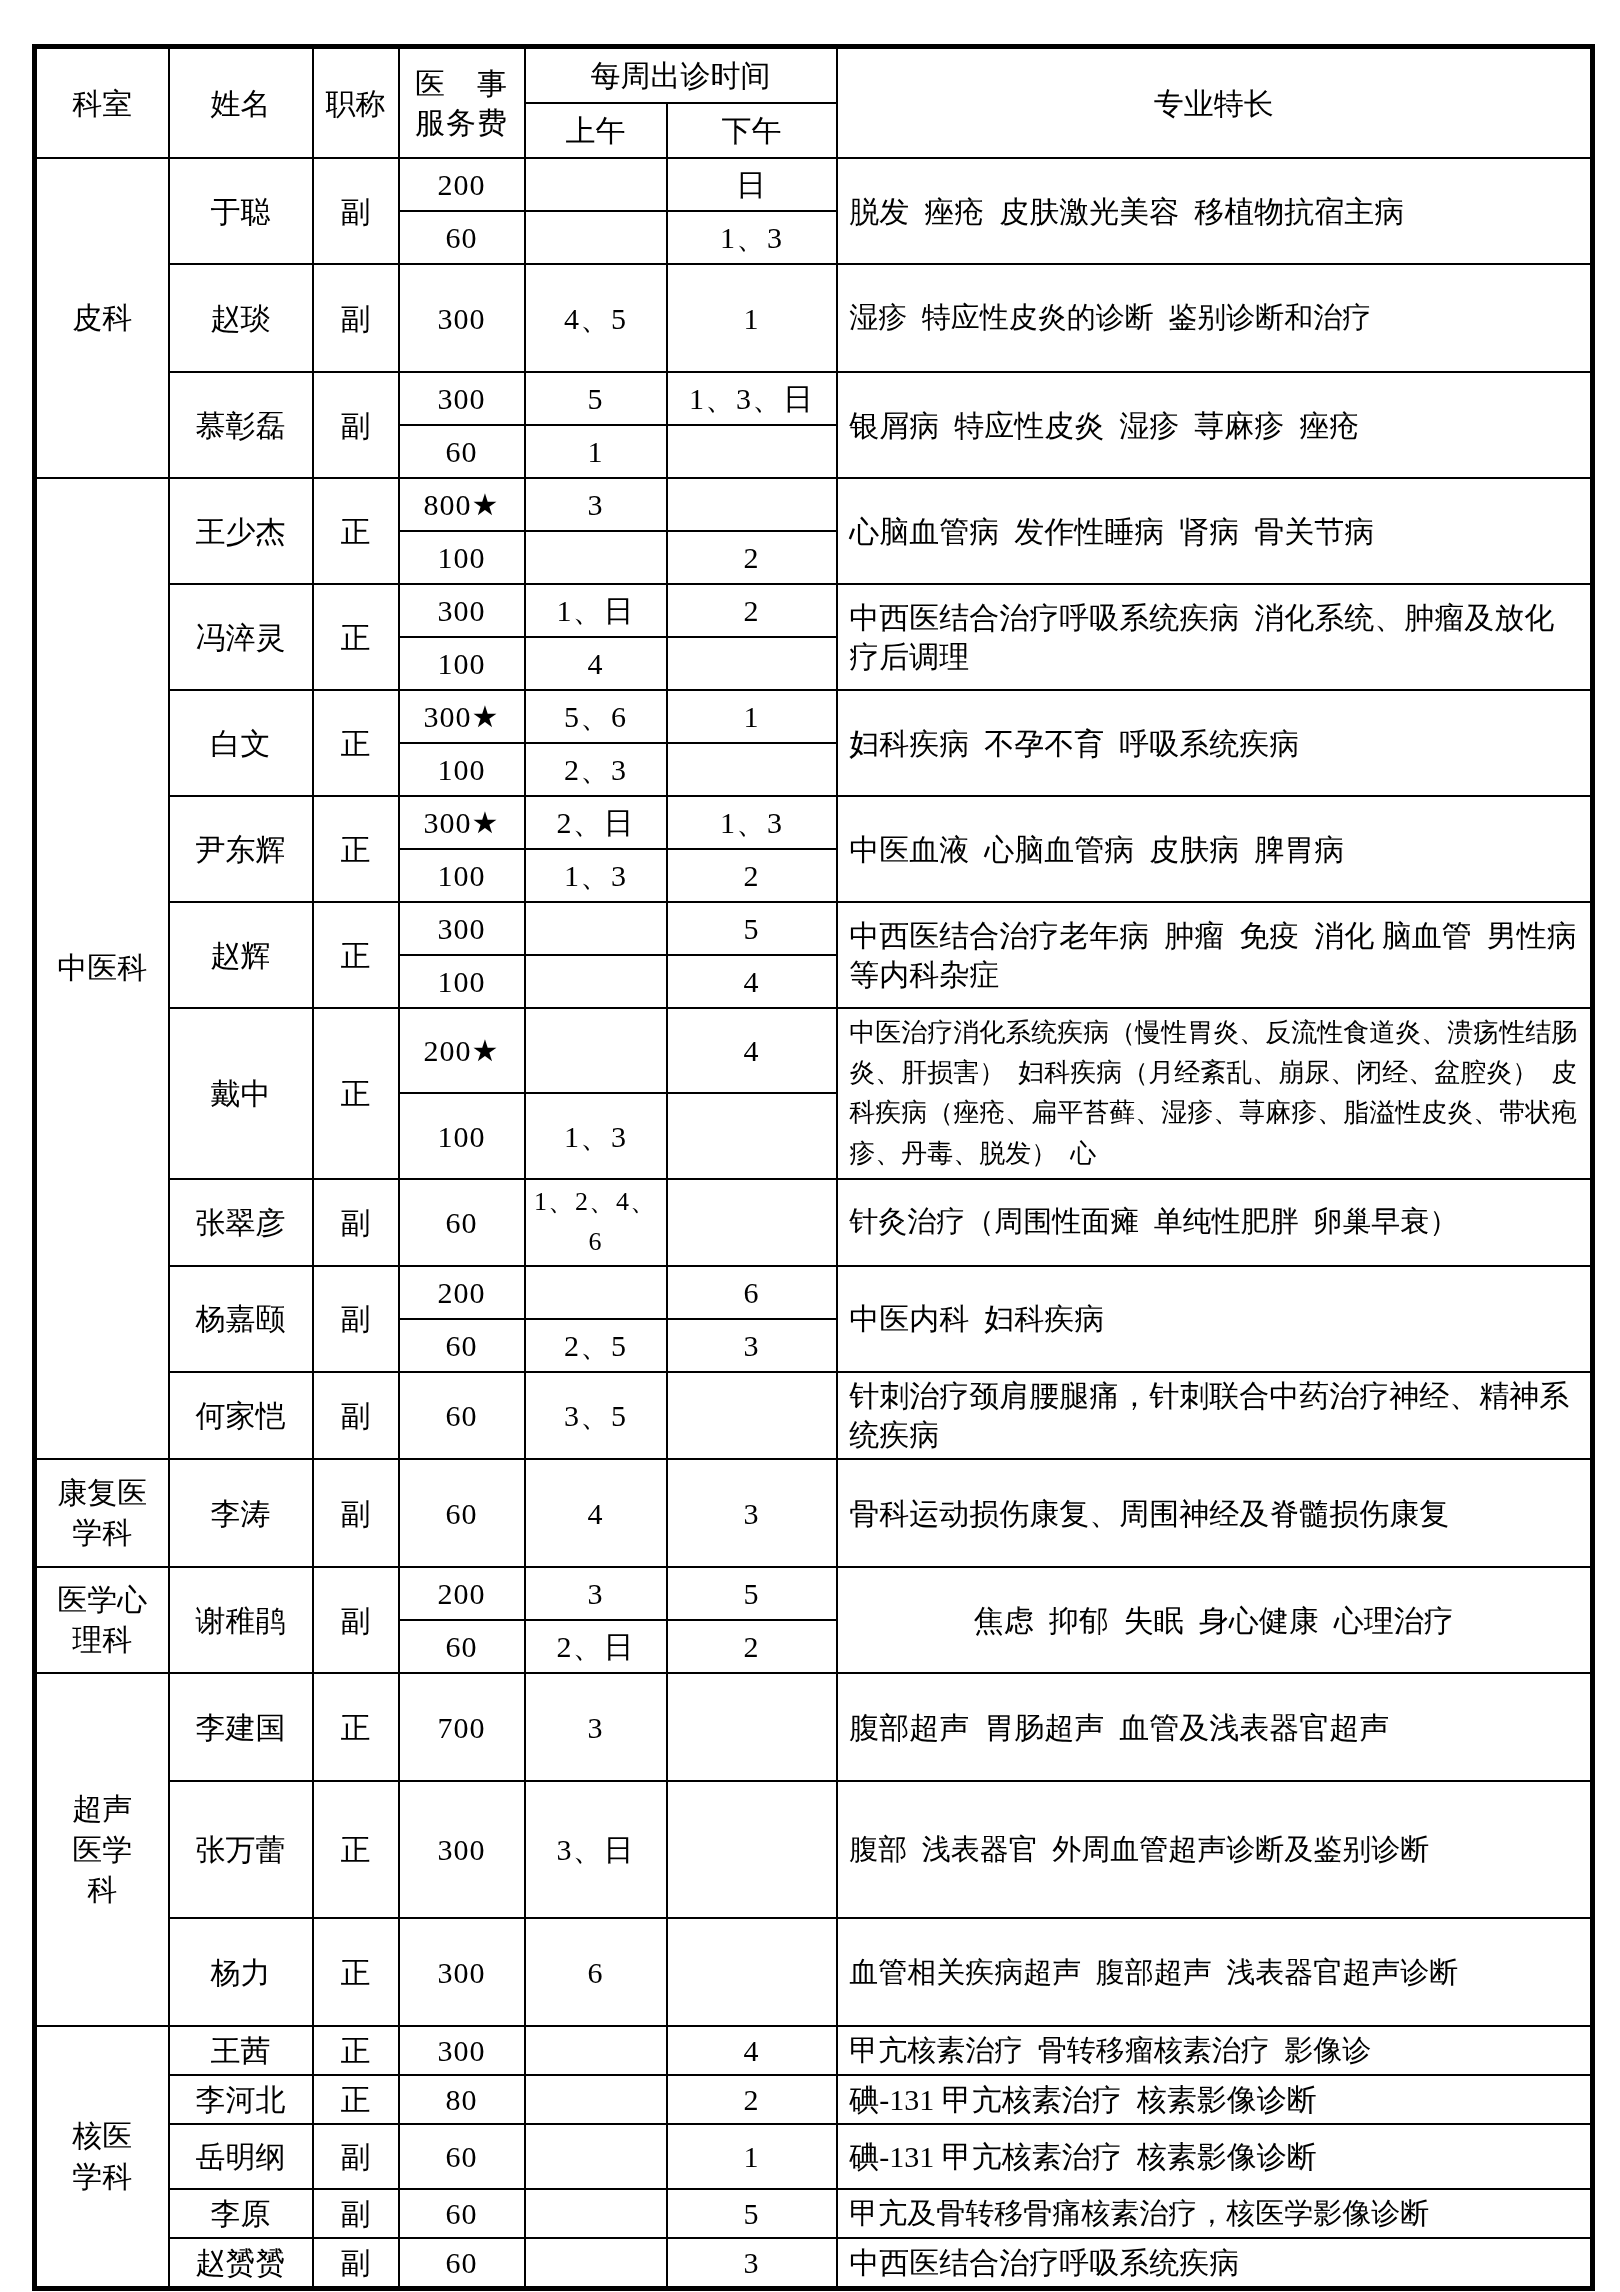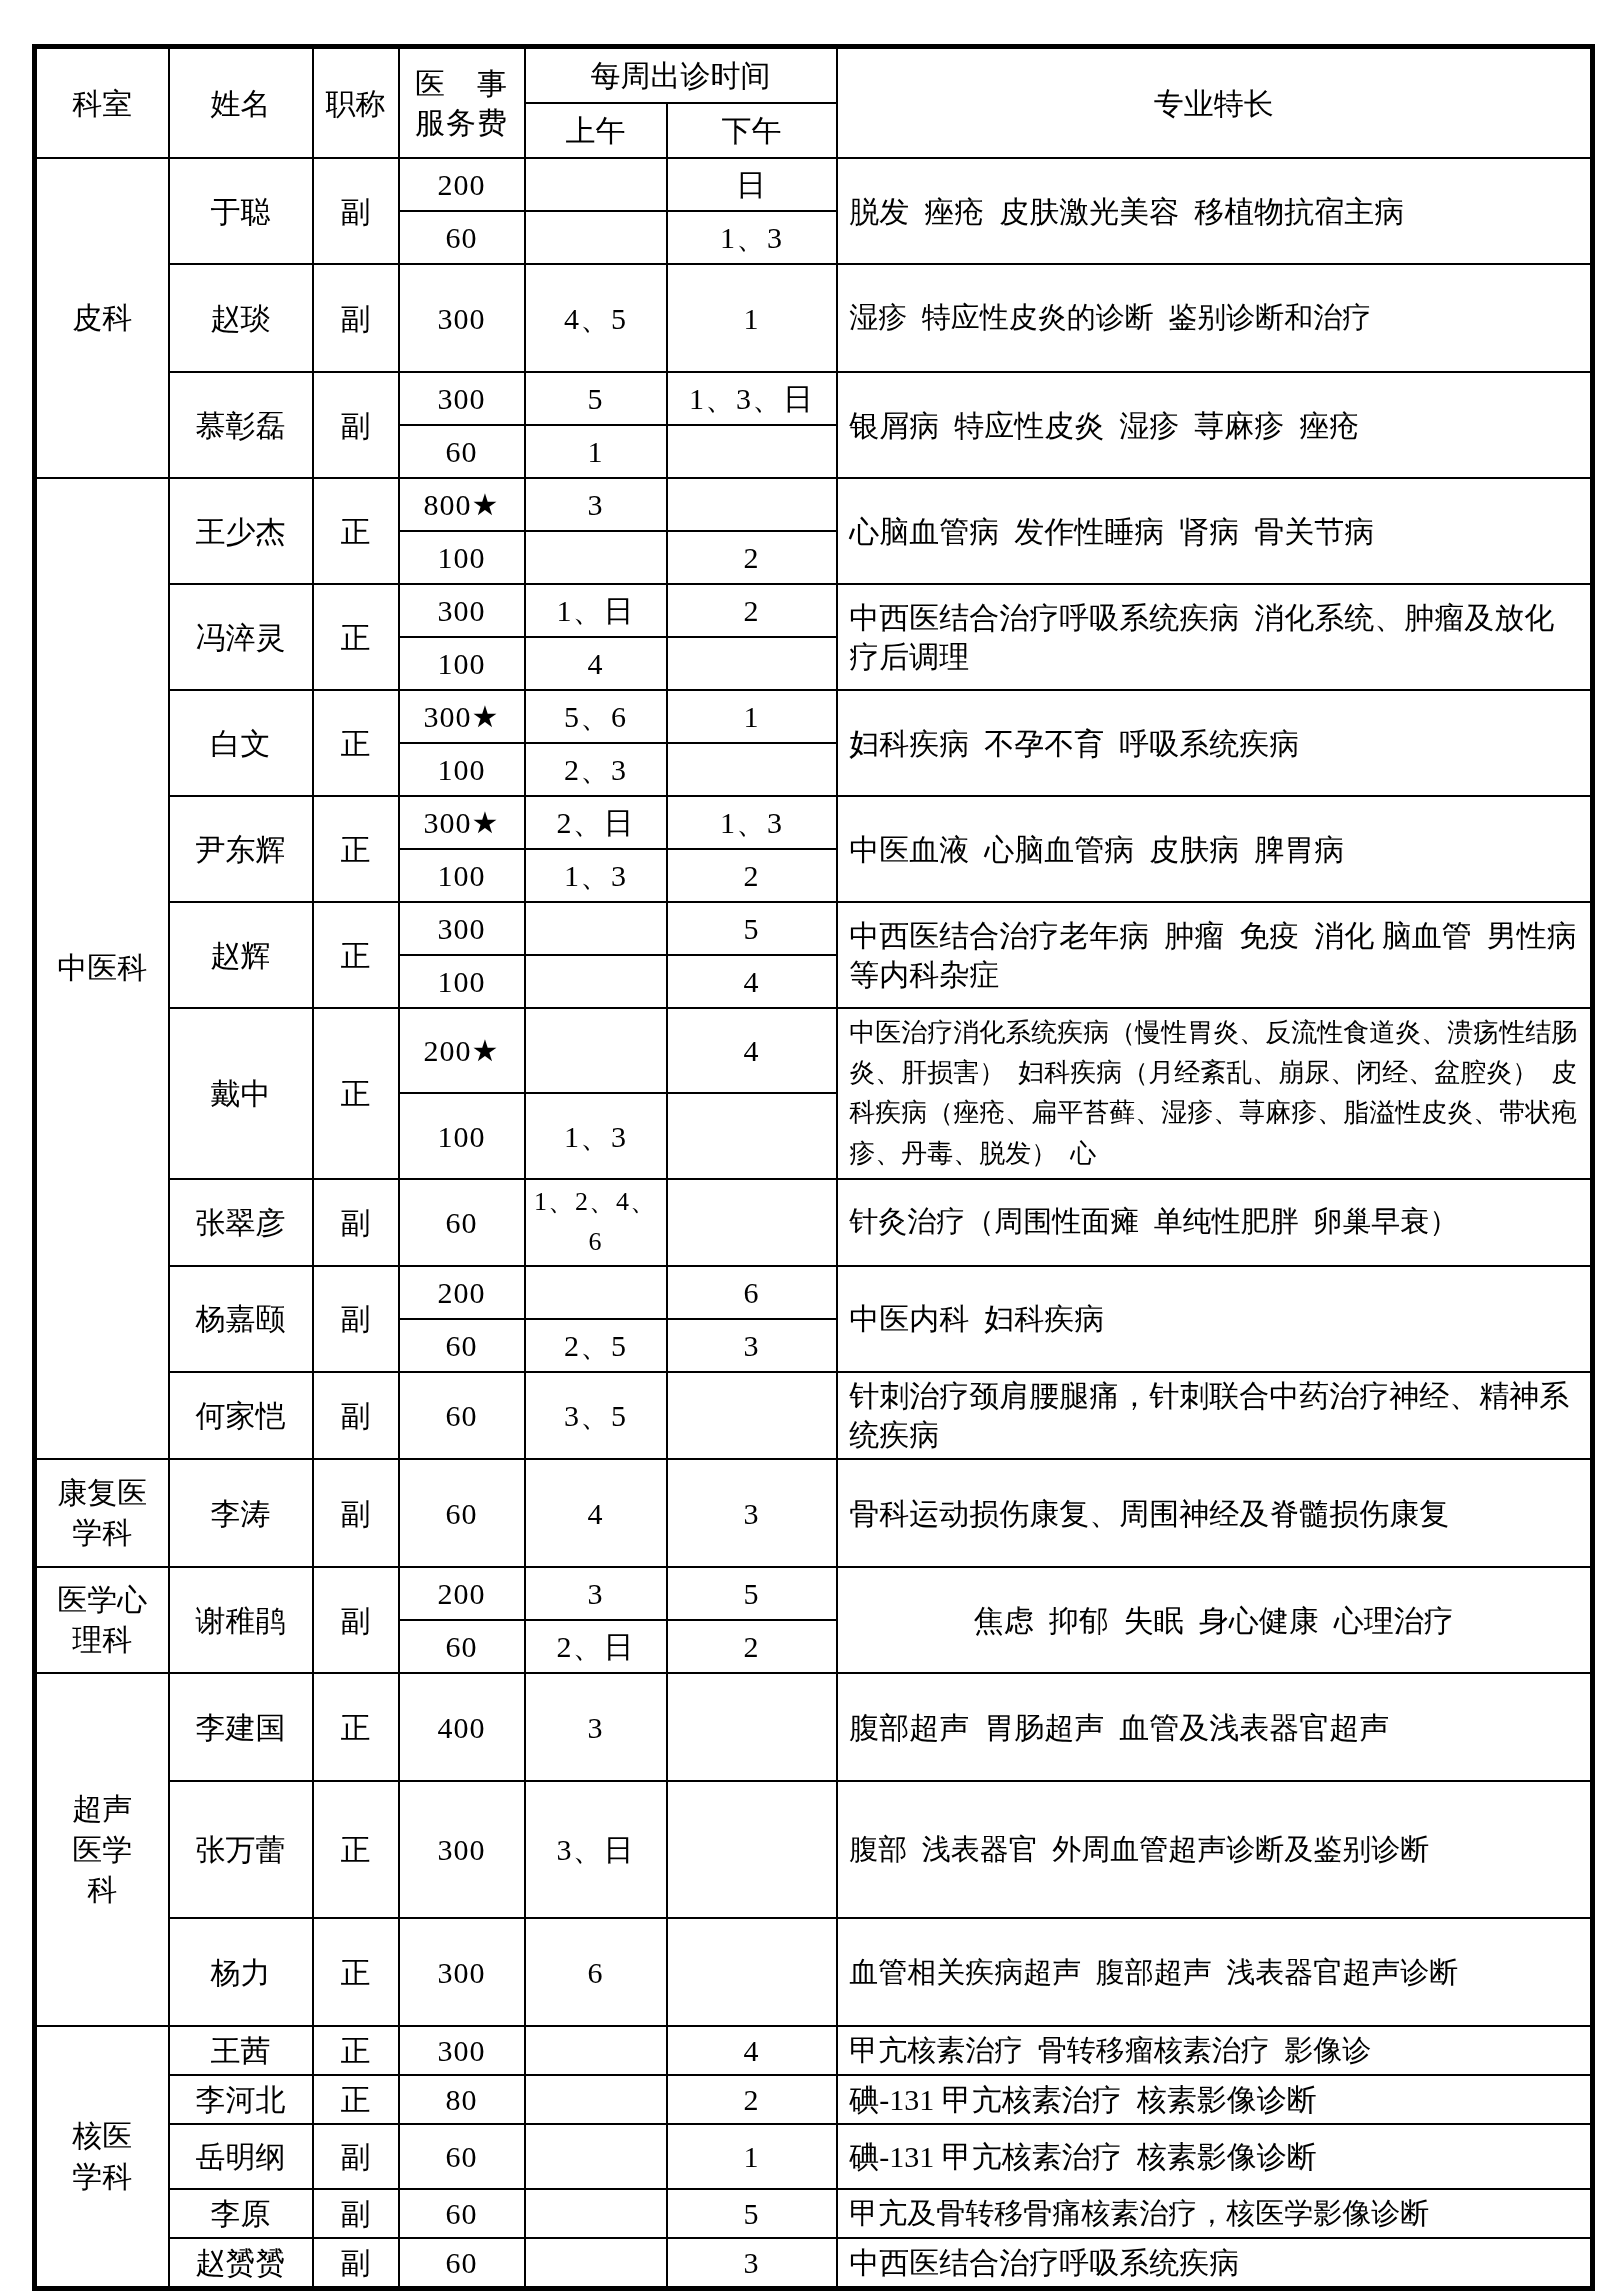--- a/index.html
+++ b/index.html
@@ -227,21 +227,21 @@
           <td class="c-fee">60</td>
           <td class="c-am">2、日</td>
           <td class="c-pm">2</td>
         </tr>
         <tr style="height: 108px;">
           <td class="c-dept" rowspan="3">超声
 医学
 科</td>
           <td class="c-name" rowspan="1">李建国</td>
           <td class="c-title" rowspan="1">正</td>
-          <td class="c-fee">400</td>
+          <td class="c-fee">700</td>
           <td class="c-am">3</td>
           <td class="c-pm"></td>
           <td class="c-spec" rowspan="1">腹部超声  胃肠超声  血管及浅表器官超声</td>
         </tr>
         <tr style="height: 137px;">
           <td class="c-name" rowspan="1">张万蕾</td>
           <td class="c-title" rowspan="1">正</td>
           <td class="c-fee">300</td>
           <td class="c-am">3、日</td>
           <td class="c-pm"></td>

